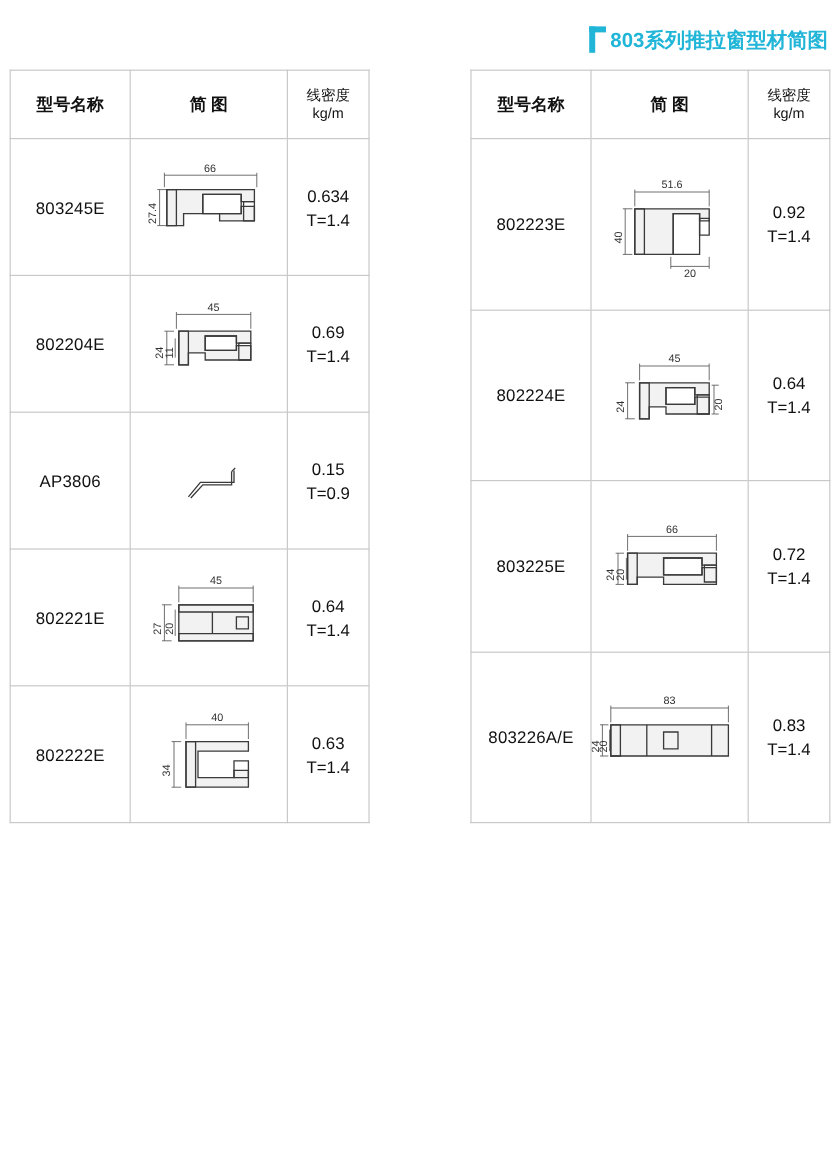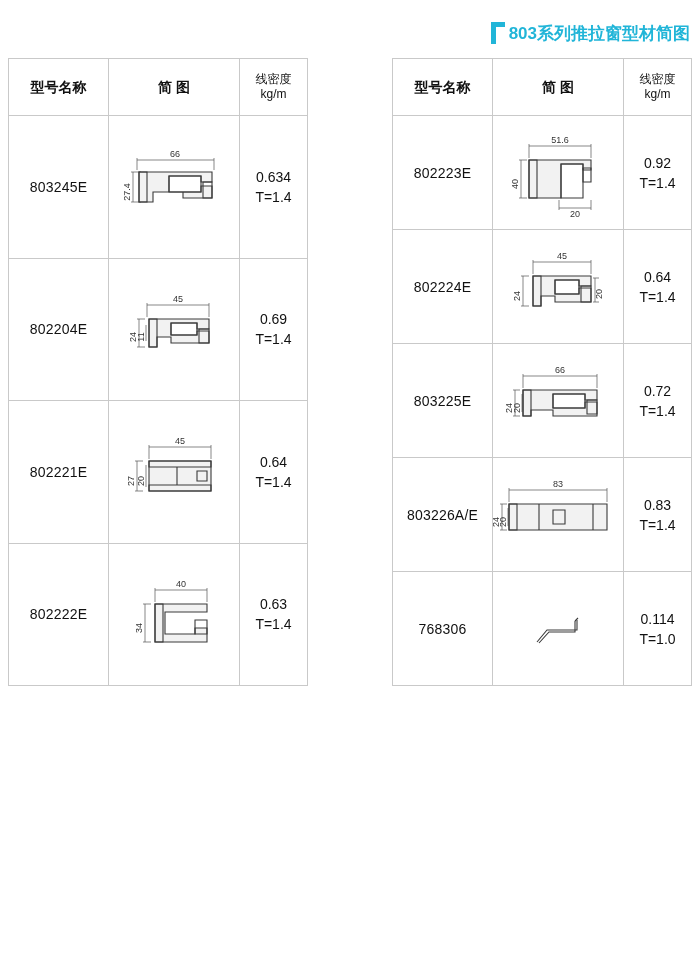--- a/index.html
+++ b/index.html
@@ -208,20 +208,36 @@
             </svg>
           </div>
         </td>
         <td class="cell-dens">
           <div>0.69</div>
           <div>T=1.4</div>
         </td>
       </tr>
 
 
+      <tr>
+        <td class="cell-name">AP3806</td>
+        <td class="cell-fig">
+          <div class="fig-wrap">
+            <svg width="130" height="113" viewBox="0 0 130 113">
+              <path class="prof" d="M48 70 L58 58 H86 L86 48"></path>
+              <path class="prof" d="M50 71 L60 60 H84 L84 49"></path>
+              <path class="prof" d="M84 49 L87 46"></path>
+            </svg>
+          </div>
+        </td>
+        <td class="cell-dens">
+          <div>0.15</div>
+          <div>T=0.9</div>
+        </td>
+      </tr>
 
       <tr>
         <td class="cell-name">802221E</td>
         <td class="cell-fig">
           <div class="fig-wrap">
             <svg width="130" height="113" viewBox="0 0 130 113">
               <line class="dimline" x1="40" y1="32" x2="102" y2="32"></line>
               <line class="dimline" x1="40" y1="30" x2="40" y2="44"></line>
               <line class="dimline" x1="102" y1="30" x2="102" y2="44"></line>
               <text class="dim-txt" x="71" y="29" text-anchor="middle">45</text>
@@ -405,34 +421,18 @@
               <path class="prof" d="M100 46 V72"></path>
             </svg>
           </div>
         </td>
         <td class="cell-dens">
           <div>0.83</div>
           <div>T=1.4</div>
         </td>
       </tr>
 
-      <tr>
-        <td class="cell-name">768306</td>
-        <td class="cell-fig">
-          <div class="fig-wrap">
-            <svg width="130" height="113" viewBox="0 0 130 113">
-              <path class="prof" d="M44 70 L54 58 H84 L84 48"></path>
-              <path class="prof" d="M46 71 L56 60 H82 L82 49"></path>
-              <path class="prof" d="M82 49 L85 46"></path>
-            </svg>
-          </div>
-        </td>
-        <td class="cell-dens">
-          <div>0.114</div>
-          <div>T=1.0</div>
-        </td>
-      </tr>
 
 
     </tbody>
   </table>
 
 </div>
 
 </body></html>

